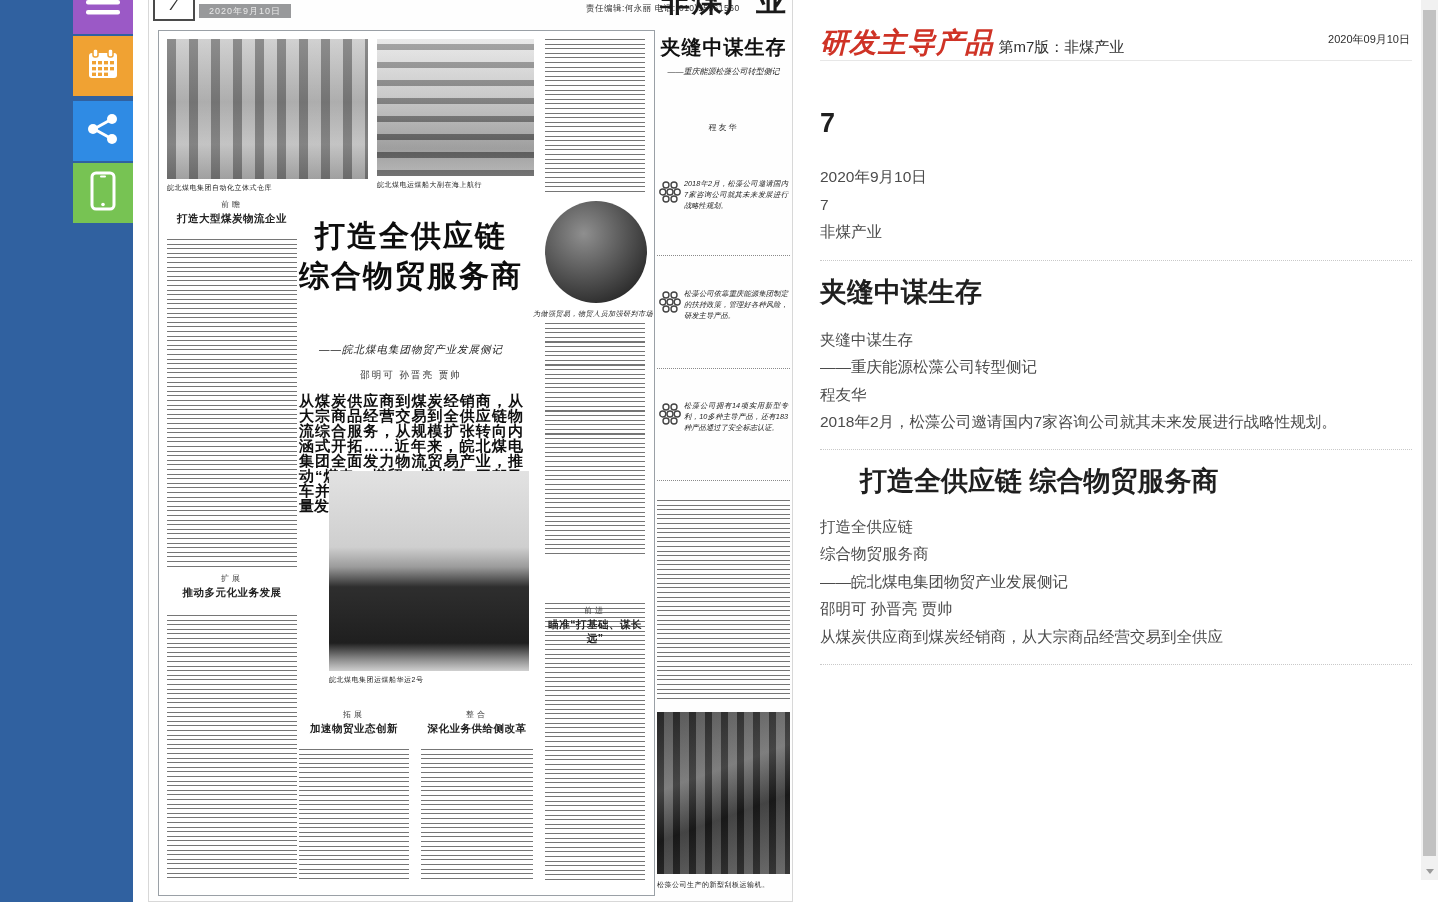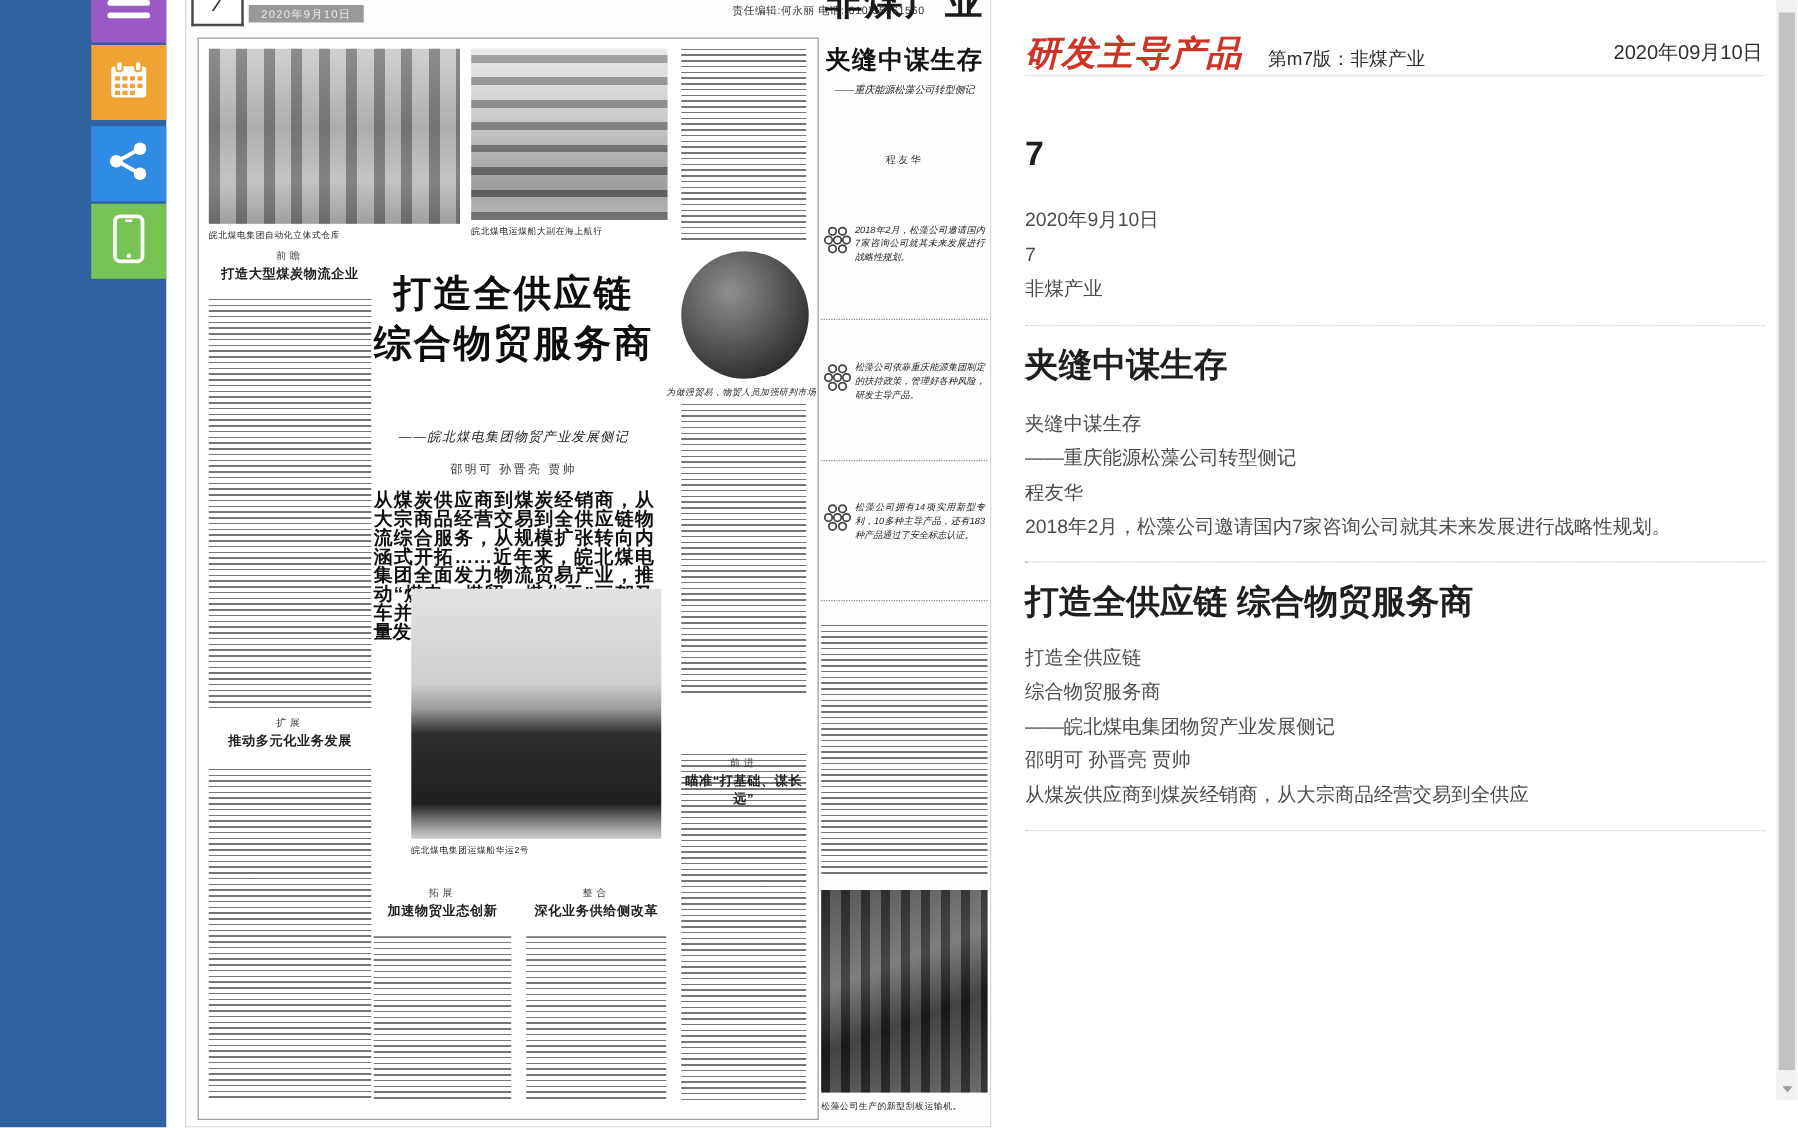--- a/index.html
+++ b/index.html
@@ -78,25 +78,25 @@
      background:
        repeating-linear-gradient(90deg, rgba(20,20,20,.5) 0 7px, rgba(140,140,140,.35) 7px 16px),
        linear-gradient(160deg,#3a3a3a 0%,#777 38%,#1d1d1d 62%,#5c5c5c 100%); }
 
   
   .reader { position:absolute; left:795px; top:0; width:627px; height:902px; background:#fff;
             padding:0 10px 0 25px; }
   .r-head { position:relative; padding-top:24px; height:60px; }
   .r-logo { font-family:"Liberation Serif", serif; font-style:italic; font-weight:bold;
             font-size:28px; color:#cf3326; letter-spacing:1px; }
-  .r-edition { font-size:15px; color:#2e2e2e; margin-left:16px; }
-  .r-date { position:absolute; right:2px; top:32px; font-size:16px; color:#2e2e2e; }
+  .r-edition { font-size:15px; color:#2e2e2e; }
+  .r-date { position:absolute; right:2px; top:32px; font-size:11px; color:#2e2e2e; }
   .r-divider { border-top:1px solid #e7e7e7; }
   .r-sec-title { font-size:27px; font-weight:700; color:#1f1f1f; line-height:32px; }
-  .t1 { margin-top:46px; } .t2 { margin-top:15px; } .t3 { margin-top:15px; }
+  .t1 { margin-top:46px; } .t2 { margin-top:15px; } .t3 { margin-top:15px;margin-left:40px; }
   .r-lines { font-size:15.5px; color:#4b4b4b; line-height:27.5px; }
   .l1 { margin-top:24px; } .l2 { margin-top:18px; } .l3 { margin-top:16px; }
   .dot-div { border-top:1px dotted #c9c9c9; }
   .d1 { margin-top:14px; } .d2 { margin-top:13px; } .d3 { margin-top:14px; }
 
   
   .sb-track { position:absolute; right:0; top:0; width:17px; height:880px; background:#f1f1f1; }
   .sb-thumb { position:absolute; right:2px; top:10px; width:13px; height:846px; background:#c1c1c1; cursor:pointer; }
   .sb-arrow { position:absolute; right:0; top:862px; width:17px; height:18px; background:#f1f1f1;
               display:flex; align-items:center; justify-content:center; cursor:pointer; }

